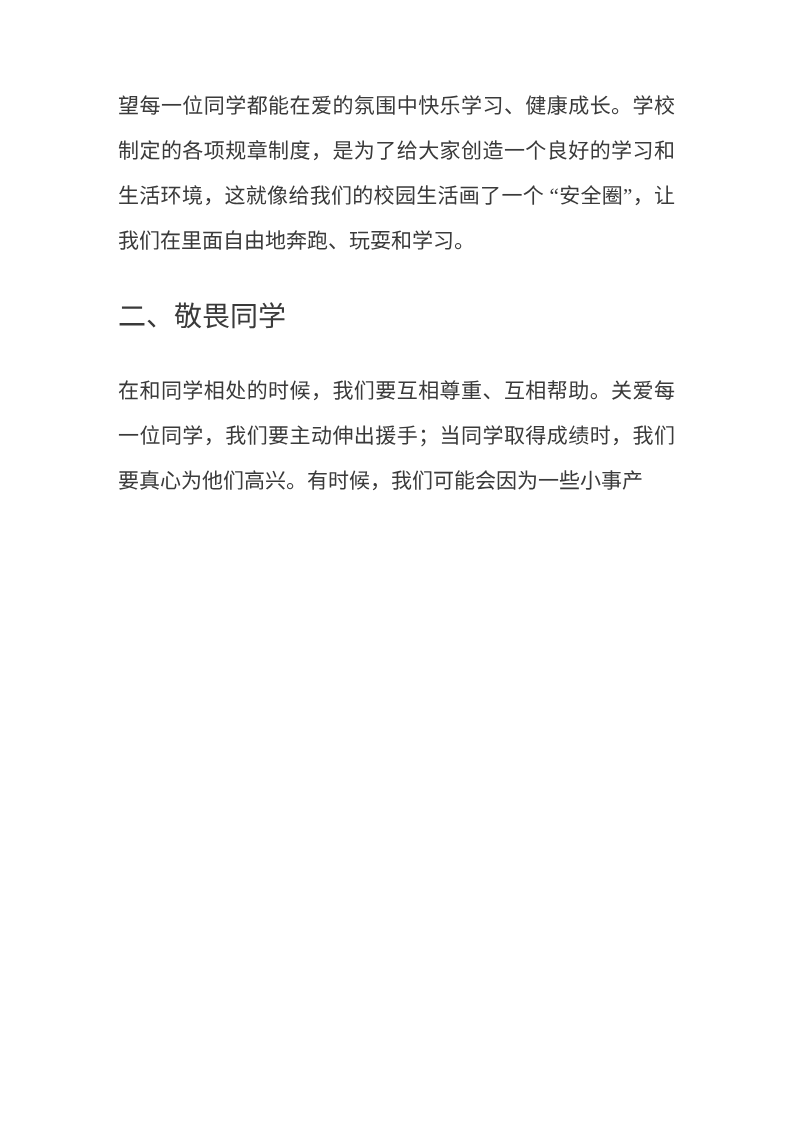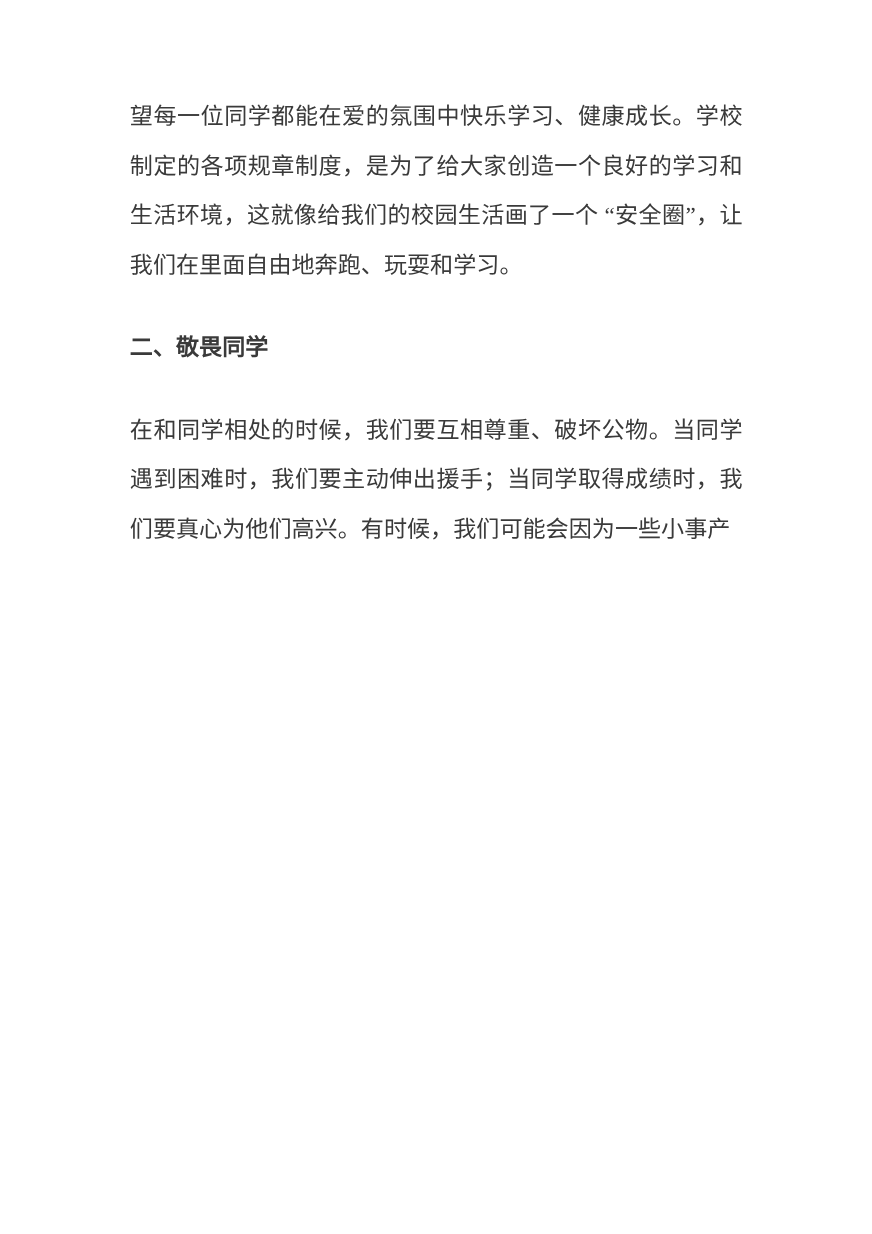--- a/index.html
+++ b/index.html
@@ -22,31 +22,31 @@
     font-size: 21px;
     line-height: 45px;
     color: #3a3a3a;
     text-align: justify;
     text-justify: inter-ideograph;
     word-break: break-all;
     font-weight: 400;
   }
   .doc-heading {
     margin: 0 0 30px 0;
-    font-size: 21px;
+    font-size: 28px;
     line-height: 45px;
     color: #3a3a3a;
     text-align: left;
-    font-weight: 700;
+    font-weight: 400;
   }
 </style>
 </head>
 <body>
 
 <div class="page">
   <p class="doc-paragraph">望每一位同学都能在爱的氛围中快乐学习、健康成长。学校制定的各项规章制度，是为了给大家创造一个良好的学习和生活环境，这就像给我们的校园生活画了一个 “安全圈”，让我们在里面自由地奔跑、玩耍和学习。</p>
 
 
   <p class="doc-heading">二、敬畏同学</p>
 
 
-  <p class="doc-paragraph">在和同学相处的时候，我们要互相尊重、破坏公物。当同学遇到困难时，我们要主动伸出援手；当同学取得成绩时，我们要真心为他们高兴。有时候，我们可能会因为一些小事产</p>
+  <p class="doc-paragraph">在和同学相处的时候，我们要互相尊重、互相帮助。关爱每一位同学，我们要主动伸出援手；当同学取得成绩时，我们要真心为他们高兴。有时候，我们可能会因为一些小事产</p>
 </div>
 
 </body></html>

